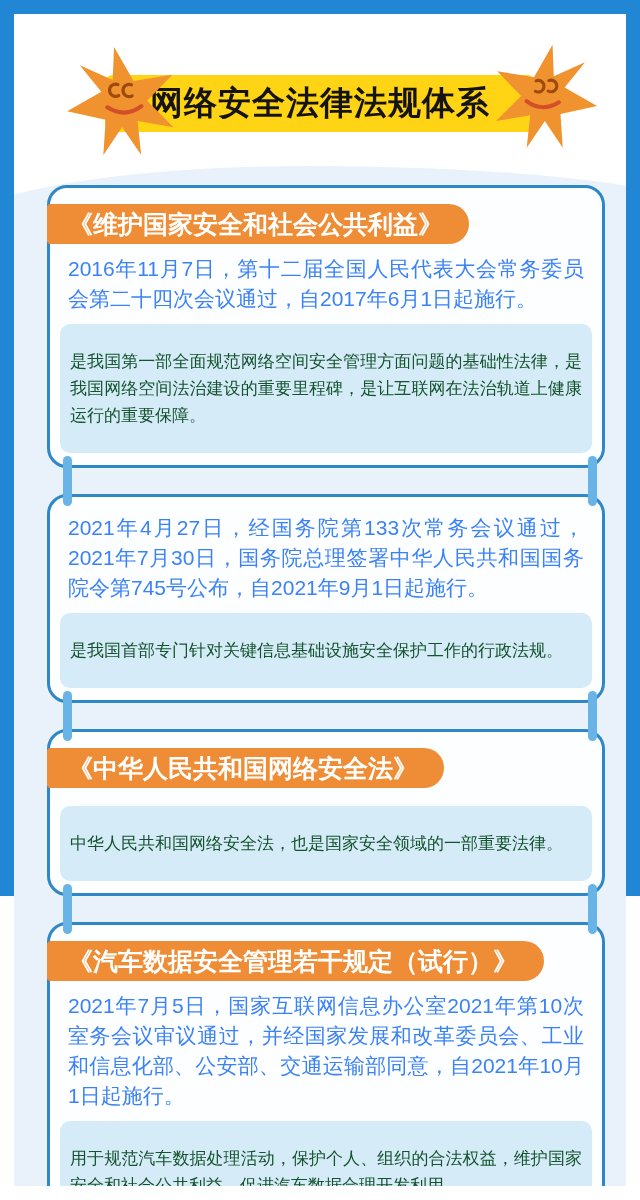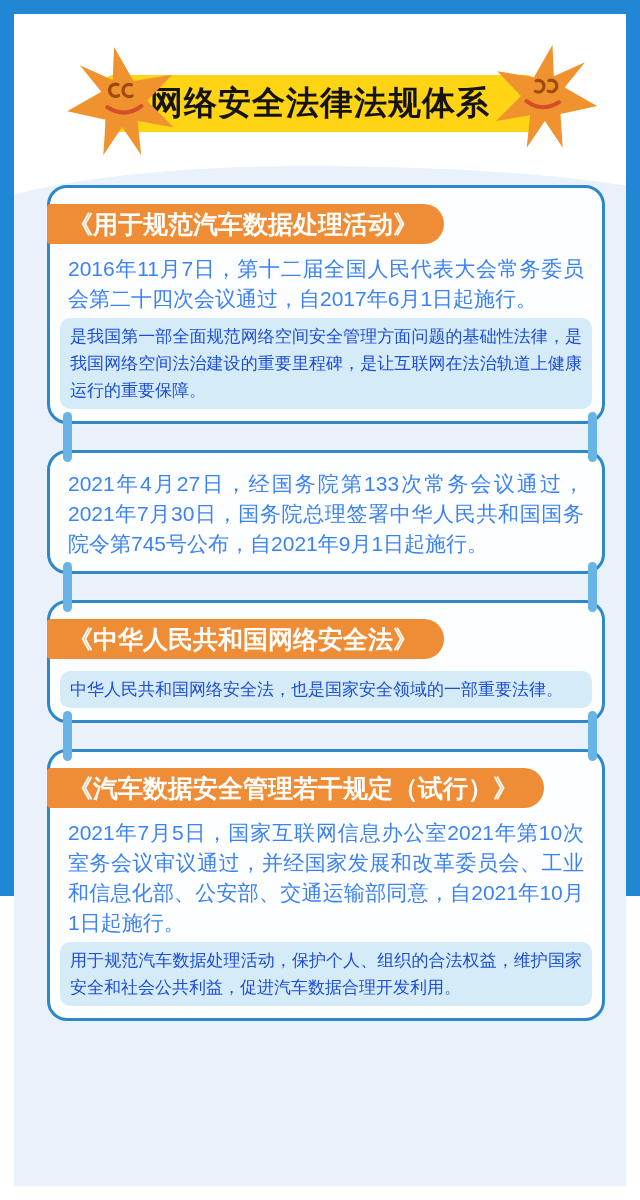--- a/index.html
+++ b/index.html
@@ -62,26 +62,26 @@
     border-radius:4px 22px 22px 4px;
     white-space:nowrap;
   }
   .body-text{
     margin:2px 0 0 0;
     font-size:21px;line-height:30px;
     color:#3b82f6;
     text-align:justify;
   }
   .note{
-    margin:4px -8px 0 -8px;
+    margin:10px -8px 0 -8px;
     background:#d5ebf8;
     border-radius:10px;
-    padding:5px 10px;
+    padding:24px 10px;
     font-size:17px;line-height:27px;
-    color:#1d4ed8;
+    color:#14532d;
     text-align:justify;
   }
   
   .gap{position:relative;height:26px;}
   .connector{
     position:absolute;
     width:9px;height:50px;top:-12px;
     border-radius:5px;
     background:#69b4e6;
     z-index:5;
@@ -113,33 +113,34 @@
         <path d="M47,33 a5,5 0 1 0 0,9" fill="none" stroke="#9c4a0e" stroke-width="2.6" stroke-linecap="round"></path>
         <path d="M58,34 a5,5 0 1 0 0,9" fill="none" stroke="#9c4a0e" stroke-width="2.6" stroke-linecap="round"></path>
         <path d="M37,51 Q51,61 65,52" fill="none" stroke="#d34f2a" stroke-width="3.4" stroke-linecap="round"></path>
       </svg>
     </div>
 
     <div class="cards">
 
       <section class="card">
         <div class="ribbon">
-          <span>《用于规范汽车数据处理活动》</span>
+          <span>《维护国家安全和社会公共利益》</span>
         </div>
         <p class="body-text">2016年11月7日，第十二届全国人民代表大会常务委员会第二十四次会议通过，自2017年6月1日起施行。</p>
         <div class="note">是我国第一部全面规范网络空间安全管理方面问题的基础性法律，是我国网络空间法治建设的重要里程碑，是让互联网在法治轨道上健康运行的重要保障。</div>
       </section>
 
       <div class="gap">
         <span class="connector connector-left"></span>
         <span class="connector connector-right"></span>
       </div>
 
       <section class="card">
         <p class="body-text">2021年4月27日，经国务院第133次常务会议通过，2021年7月30日，国务院总理签署中华人民共和国国务院令第745号公布，自2021年9月1日起施行。</p>
+        <div class="note">是我国首部专门针对关键信息基础设施安全保护工作的行政法规。</div>
       </section>
 
       <div class="gap">
         <span class="connector connector-left"></span>
         <span class="connector connector-right"></span>
       </div>
 
       <section class="card">
         <div class="ribbon">
           <span>《中华人民共和国网络安全法》</span>

